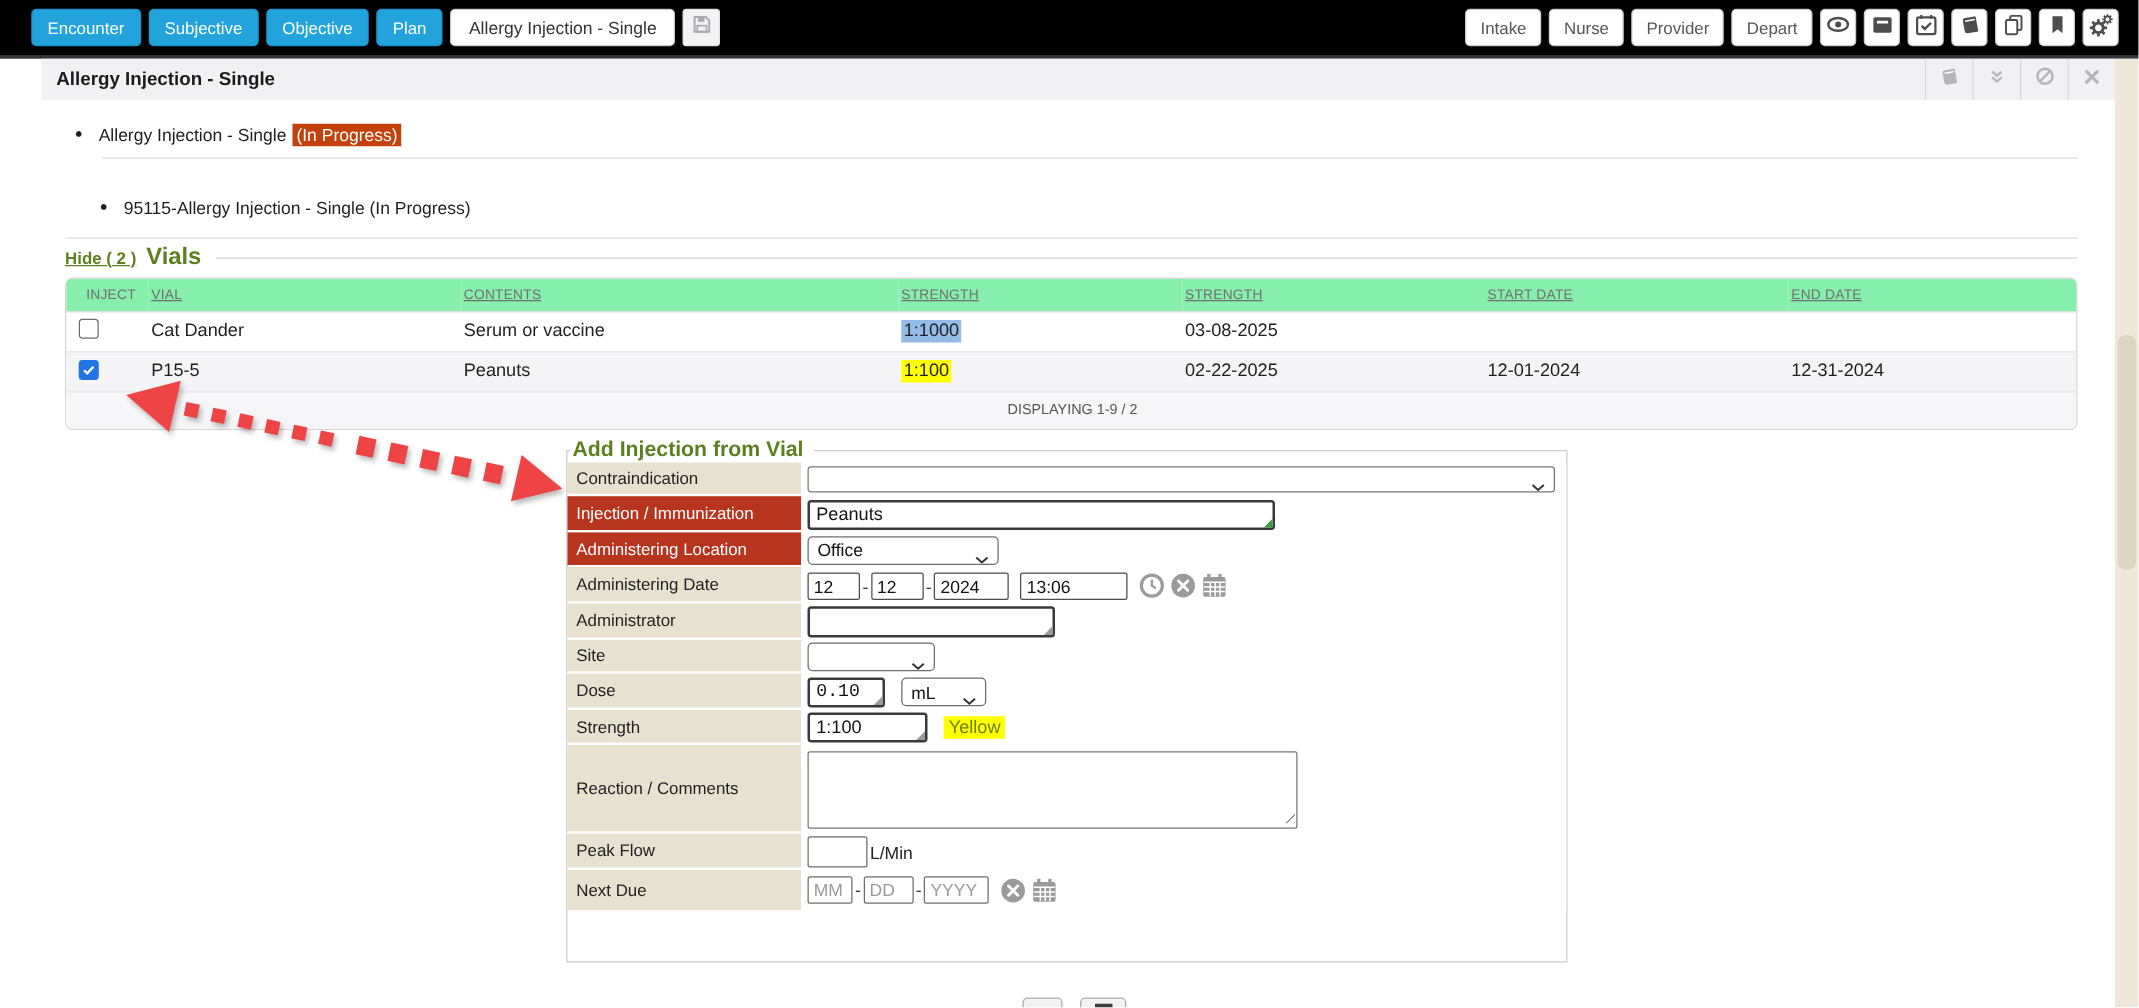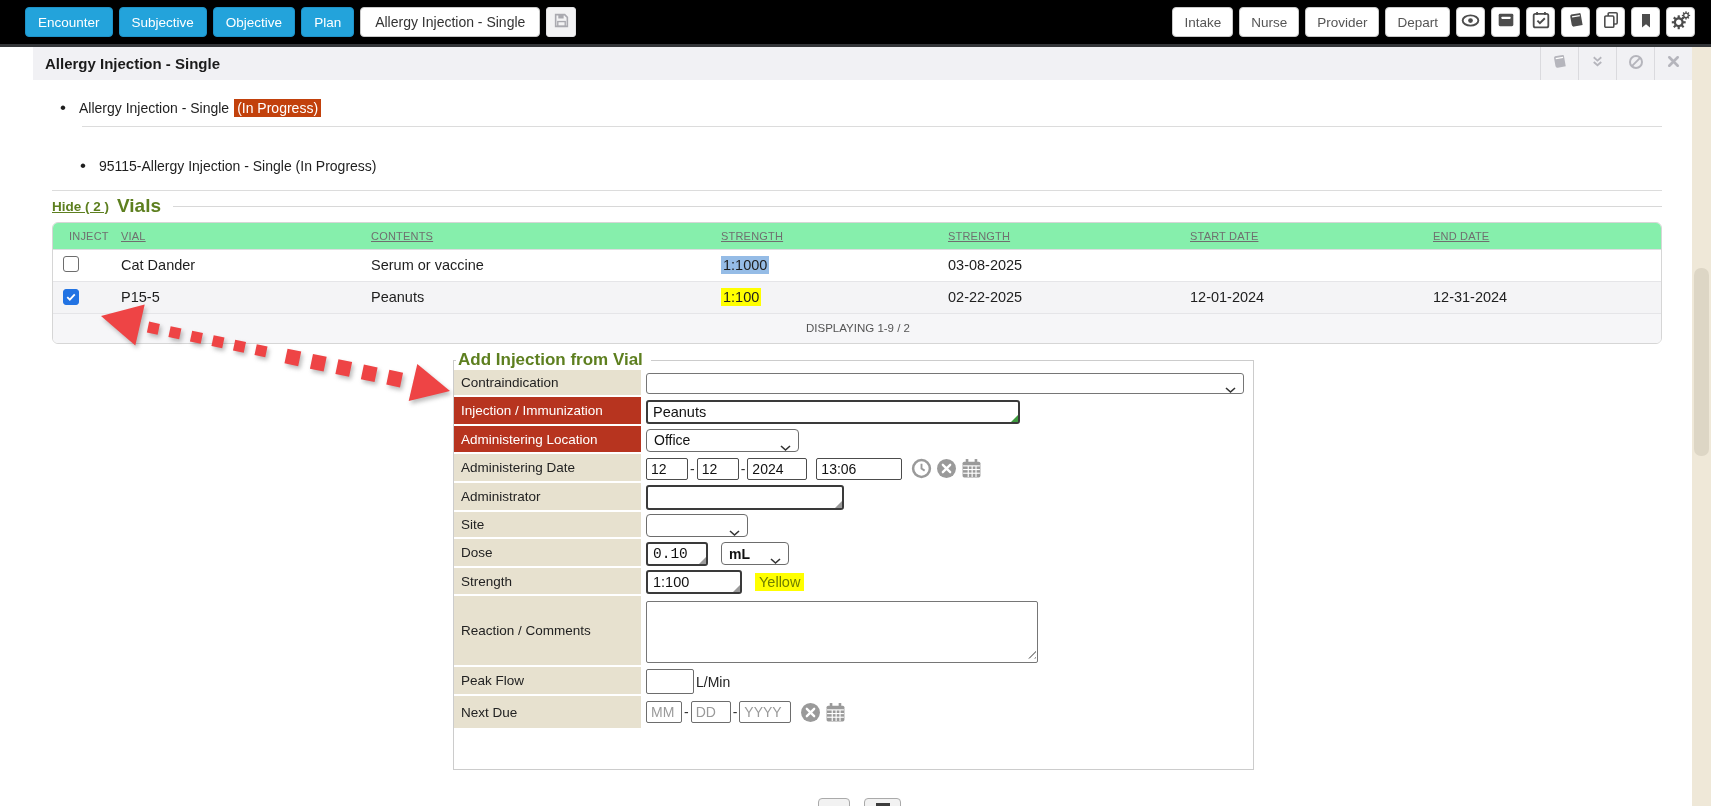--- a/index.html
+++ b/index.html
@@ -438,21 +438,21 @@
       </div>
     </div>
 
     <div class="frow">
       <div class="lbl">Dose</div>
       <div class="val">
         <span class="inputwrap">
           <input class="in-dark mono" style="width: 62px;" value="0.10">
           <span class="wedge"></span>
         </span>
-        <span class="sel" style="width:68px; margin-left:13px;font-weight:bold;">
+        <span class="sel" style="width:68px; margin-left:13px;">
           <span>mL</span>
           <span class="chev">
             <svg width="11" height="7" viewBox="0 0 11 7">
                 <path d="M1 1l4.5 4L10 1" fill="none" stroke="#333" stroke-width="1.6"></path>
               </svg>
           </span>
         </span>
       </div>
     </div>
 

